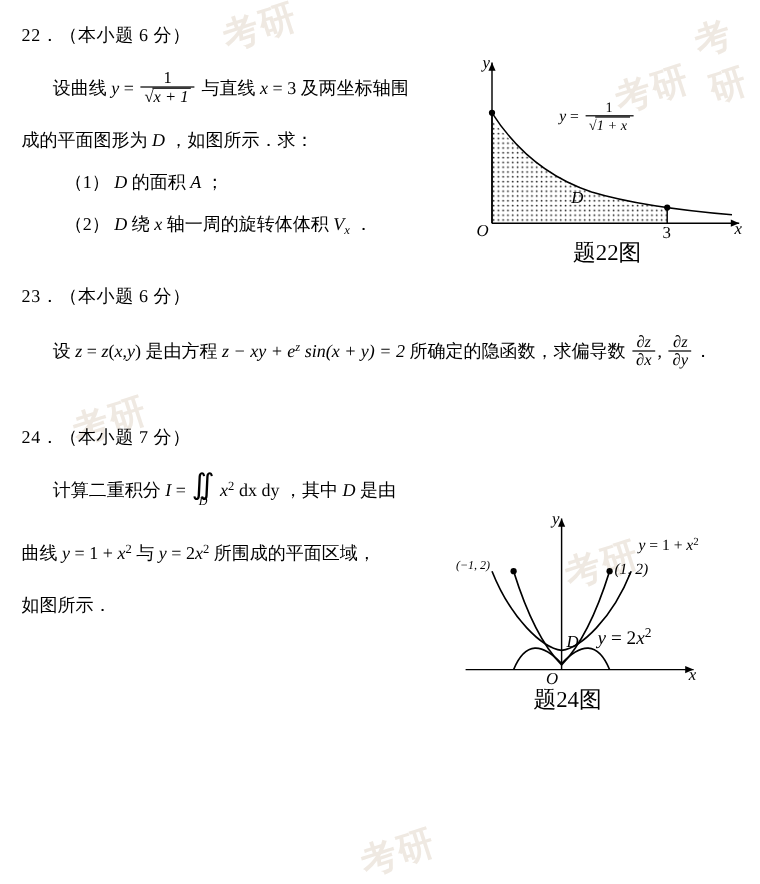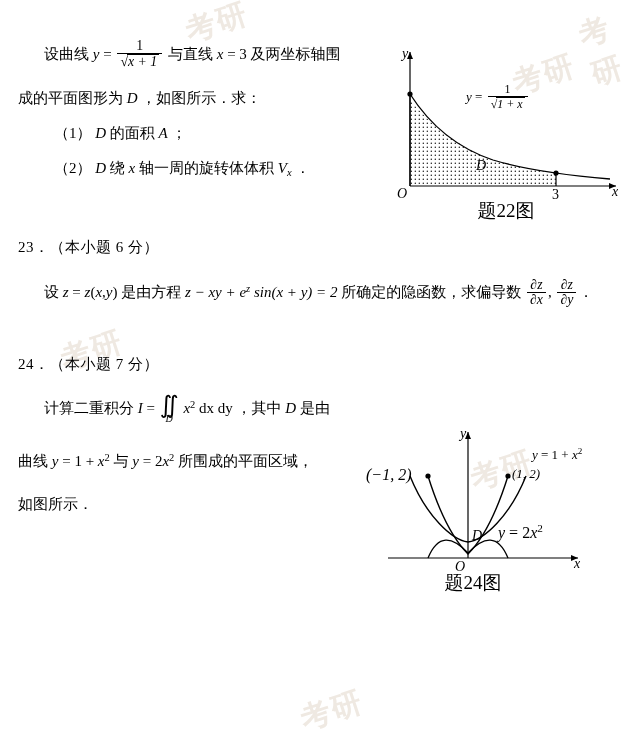--- a/index.html
+++ b/index.html
@@ -96,20 +96,21 @@
 <div class="page">
 
   <div class="watermark" style="left:185px; top:2px;">考研</div>
   <div class="watermark" style="left:585px; top:8px;">考研</div>
   <div class="watermark" style="left:512px; top:54px;">考研</div>
   <div class="watermark" style="left:60px; top:330px;">考研</div>
   <div class="watermark" style="left:470px; top:450px;">考研</div>
   <div class="watermark" style="left:300px; top:690px;">考研</div>
 
   <div class="q-block" style="left:18px; top:20px; width:600px;">
+    <div class="q-head">22．（本小题 6 分）</div>
 
     <div class="q-line" style="margin-top:20px; margin-left:26px;">
       <span>设曲线</span>
       <span class="math">y</span>
       <span>=</span>
       <span class="frac">
         <span class="num up">1</span>
         <span class="den">√<span class="sqrt math">x + 1</span></span>
       </span>
       <span>与直线</span>
@@ -253,21 +254,21 @@
       <path d="M 68,58 C 78,90 92,120 108,136 C 124,120 138,90 148,58" fill="none" stroke="#000" stroke-width="1.4"></path>
 
       <path d="M 50,58 C 66,98 92,122 108,124 C 124,122 150,98 166,58" fill="none" stroke="#000" stroke-width="1.4"></path>
 
       <circle cx="68" cy="58" r="2.6" fill="#000"></circle>
       <circle cx="148" cy="58" r="2.6" fill="#000"></circle>
     </svg>
     <div style="position:absolute; left:100px; top:8px; font-size:14px;" class="math">y</div>
     <div style="position:absolute; left:214px; top:138px; font-size:14px;" class="math">x</div>
     <div style="position:absolute; left:95px; top:141px; font-size:14px;" class="math">O</div>
-    <div style="position:absolute; left:6px; top:48px; font-size:16px;" class="math">(−1, 2)</div>
+    <div style="position:absolute; left:20px; top:48px; font-size:10px;" class="math">(−1, 2)</div>
     <div style="position:absolute; left:152px; top:48px; font-size:13px;text-align:right;" class="math">(1, 2)</div>
     <div style="position:absolute; left:112px; top:110px; font-size:14px;" class="math">D</div>
     <div style="position:absolute; left:172px; top:28px; font-size:13px; white-space:nowrap;">
       <span class="math">y</span>
       <span>= 1 +</span>
       <span class="math">x</span><span class="supn">2</span>
     </div>
     <div style="position:absolute; left:138px; top:104px; font-size:16px; white-space:nowrap;">
       <span class="math">y</span>
       <span>= 2</span><span class="math">x</span><span class="supn">2</span>

